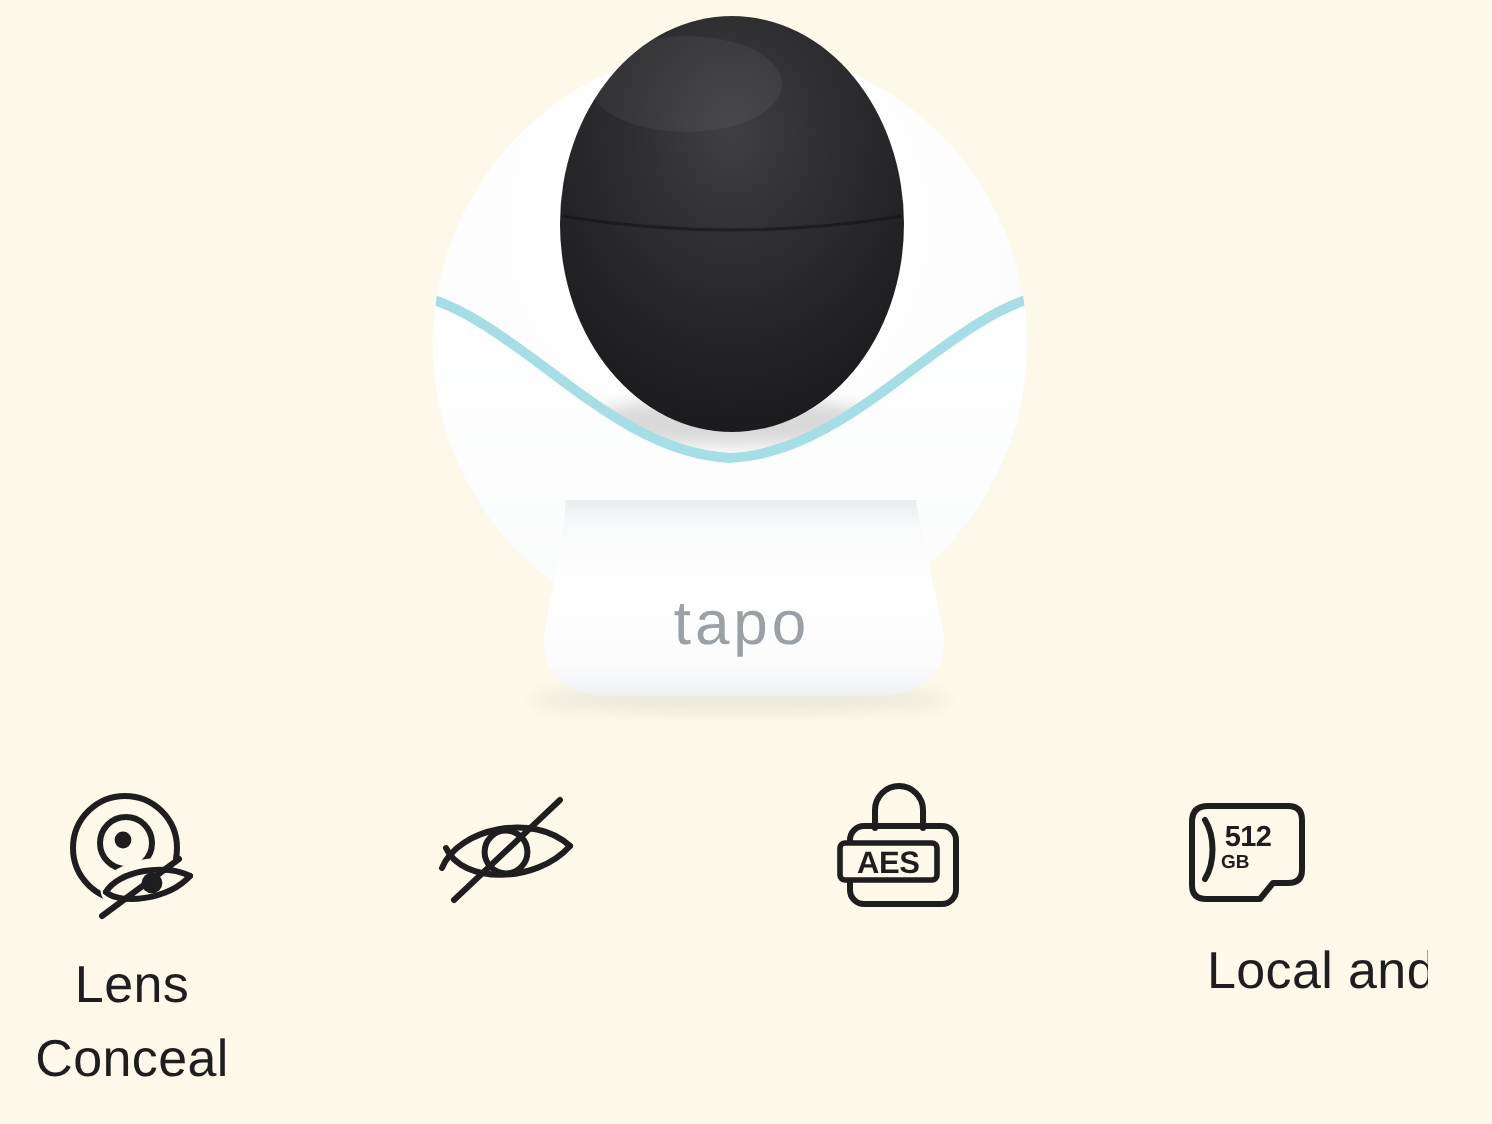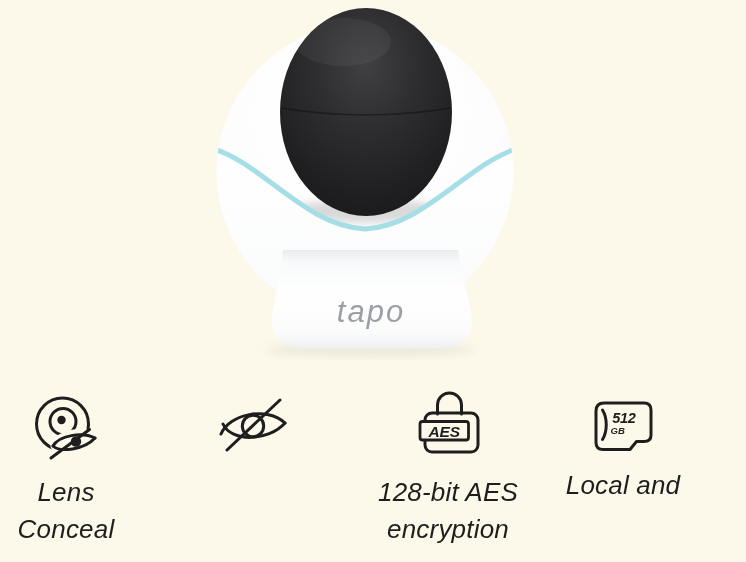--- a/index.html
+++ b/index.html
@@ -8,36 +8,35 @@
     --accent:#A6DEE5;
     --logo-gray:#9aa0a6;
   }
   html,body{margin:0;padding:0;background:var(--bg);}
   .stage{
     position:relative;
     width:714px;height:562px;
     background:var(--bg);
     overflow:hidden;
     font-family:"Liberation Sans","DejaVu Sans",sans-serif;
-    font-style:italic;
   }
   .camera-wrap{
     position:absolute;left:215px;top:0;width:300px;height:360px;
   }
   .feature{
     position:absolute;top:384px;width:190px;text-align:center;
   }
   .feature .ficon{display:block;margin:0 auto;width:80px;height:80px;}
   .flabel{
     margin-top:10px;
     font-size:26px;line-height:37px;
     color:var(--ink);
     letter-spacing:0.2px;
   }
-  .flabel--tight{margin-top:4px;line-height:34px;}
+  .flabel--tight{margin-top:4px;line-height:34px;text-align:right;}
   .f1{left:-29px;} .f2{left:157px;} .f3{left:353px;} .f4{left:528px;}
   .icon-stroke{stroke:var(--ink);stroke-width:3;fill:none;stroke-linecap:round;stroke-linejoin:round;}
   .icon-fill{fill:var(--ink);stroke:none;}
   .icon-halo{fill:var(--bg);stroke:none;}
   .icon-label-text{fill:var(--ink);font-family:"Liberation Sans","DejaVu Sans",sans-serif;font-weight:bold;}
 </style>
 </head>
 <body>
 
 <div class="stage">
@@ -125,24 +124,20 @@
     </svg>
   </div>
 
   <div class="feature f3">
     <svg class="ficon" viewBox="0 0 80 80">
       <path class="icon-stroke" d="M 29.5 30 L 29.5 21 A 12 12 0 0 1 53.5 21 L 53.5 30"></path>
       <rect class="icon-stroke" x="17" y="29" width="53" height="39" rx="7"></rect>
       <rect x="12" y="37.5" width="48.5" height="18.5" rx="2.5" fill="var(--bg)" stroke="var(--ink)" stroke-width="2.8"></rect>
       <text class="icon-label-text" x="36.2" y="52.5" text-anchor="middle" font-size="15.5" letter-spacing="-0.2">AES</text>
     </svg>
-    <div class="flabel">
-      <div>128-bit AES</div>
-      <div>encryption</div>
-    </div>
   </div>
 
   <div class="feature f4">
     <svg class="ficon" viewBox="0 0 80 80">
       <path class="icon-stroke" d="M 21 19 L 61 19 Q 68 19 68 26 L 68 51 Q 68 57.5 61 57.5 L 53.5 57.5 L 47 65.5 L 20 65.5 Q 13 65.5 13 58.5 L 13 27 Q 13 19 21 19 Z"></path>
       <path class="icon-stroke" d="M 19.5 26 C 24.5 34 24.5 47.5 19.5 55.5" stroke-width="2.8"></path>
       <text class="icon-label-text" x="41" y="39" text-anchor="middle" font-size="14.5" letter-spacing="-0.3">512</text>
       <text class="icon-label-text" x="27.5" y="50" font-size="9.5">GB</text>
     </svg>
     <div class="flabel flabel--tight">

